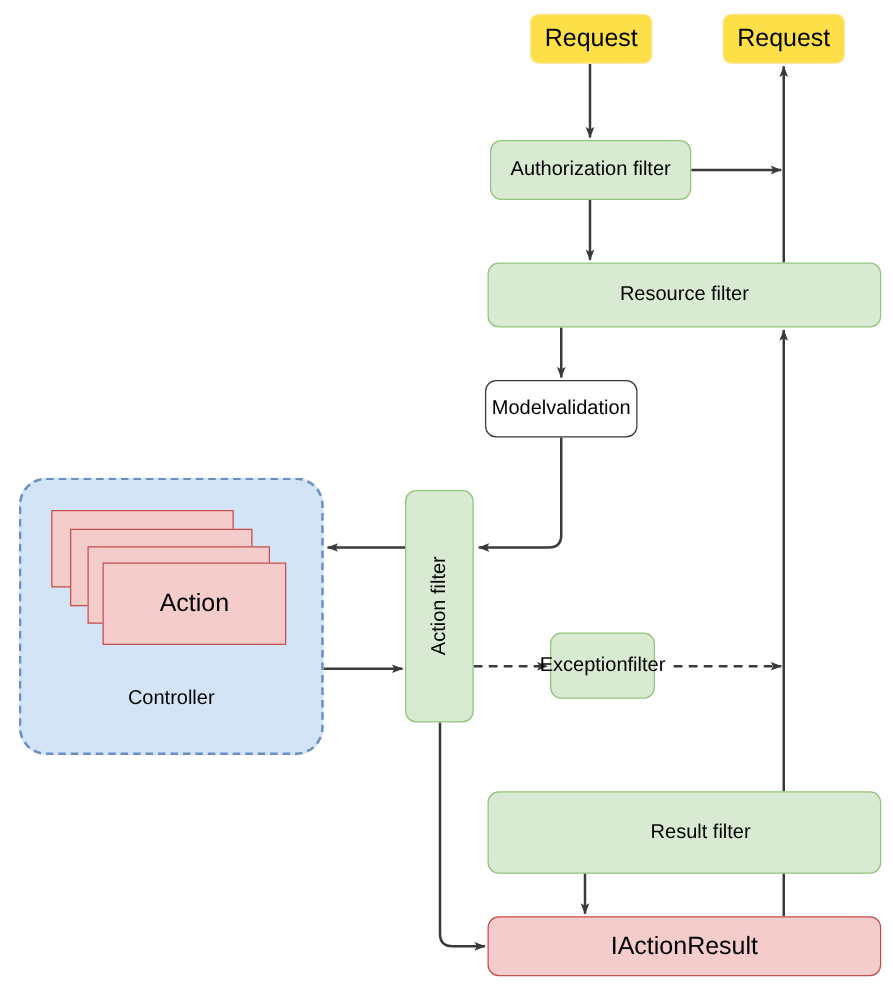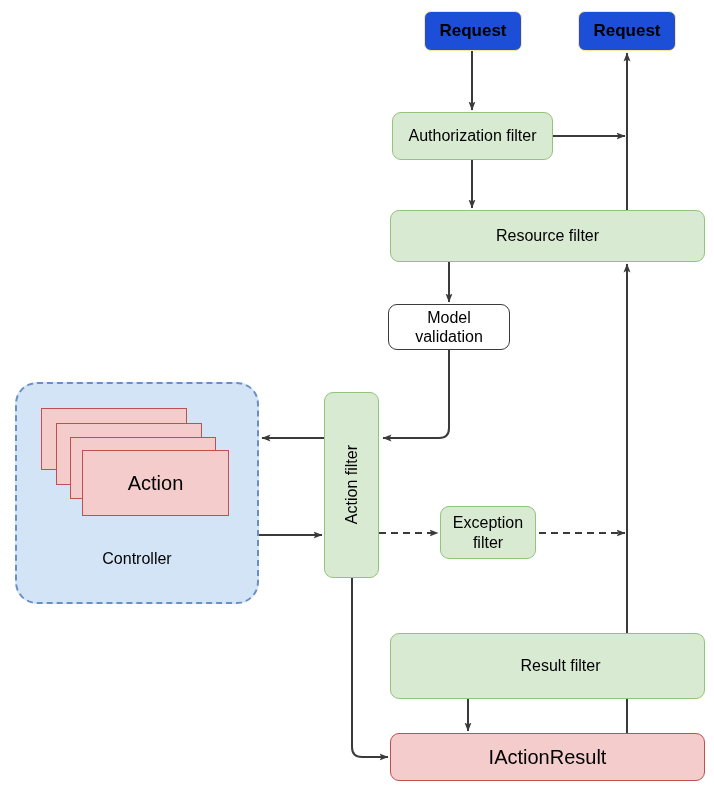--- a/index.html
+++ b/index.html
@@ -29,25 +29,25 @@
     position: absolute;
     box-sizing: border-box;
     display: flex;
     align-items: center;
     justify-content: center;
     text-align: center;
     line-height: 1.2;
     color: #000000;
   }
   .node-endpoint {
-    background: #1d4ed8;
+    background: #fde047;
     border: 1px solid #ffe599;
     border-radius: 7px;
-    font-weight: bold;
-    font-size: 17px;
+    font-weight: normal;
+    font-size: 20px;
   }
   .node-filter {
     background: #d9ead3;
     border: 1px solid #93c47d;
     border-radius: 9px;
     font-size: 16px;
     justify-content: center;
   }
   .node-white {
     background: #ffffff;
@@ -168,30 +168,30 @@
   </div>
 
   <div class="node node-filter" style="left:392px; top:112px; width:161px; height:48px;">
     <span>Authorization filter</span>
   </div>
 
   <div class="node node-filter" style="left:390px; top:210px; width:315px; height:52px;">
     <span>Resource filter</span>
   </div>
 
-  <div class="node node-white" style="left:388px; top:304px; width:122px; height:46px; flex-direction:column;">
+  <div class="node node-white" style="left:388px; top:304px; width:122px; height:46px; flex-direction:row;">
     <span>Model</span>
     <span>validation</span>
   </div>
 
   <div class="node node-filter" style="left:324px; top:392px; width:55px; height:186px;">
     <span class="node-vertical-label">Action filter</span>
   </div>
 
-  <div class="node node-filter" style="left:440px; top:506px; width:96px; height:53px; flex-direction:column;">
+  <div class="node node-filter" style="left:440px; top:506px; width:84px; height:53px; flex-direction:row;">
     <span>Exception</span>
     <span>filter</span>
   </div>
 
   <div class="node node-filter" style="left:390px; top:633px; width:315px; height:66px;padding-left:26px;">
     <span>Result filter</span>
   </div>
 
   <div class="node node-result" style="left:390px; top:733px; width:315px; height:48px;">
     <span>IActionResult</span>

